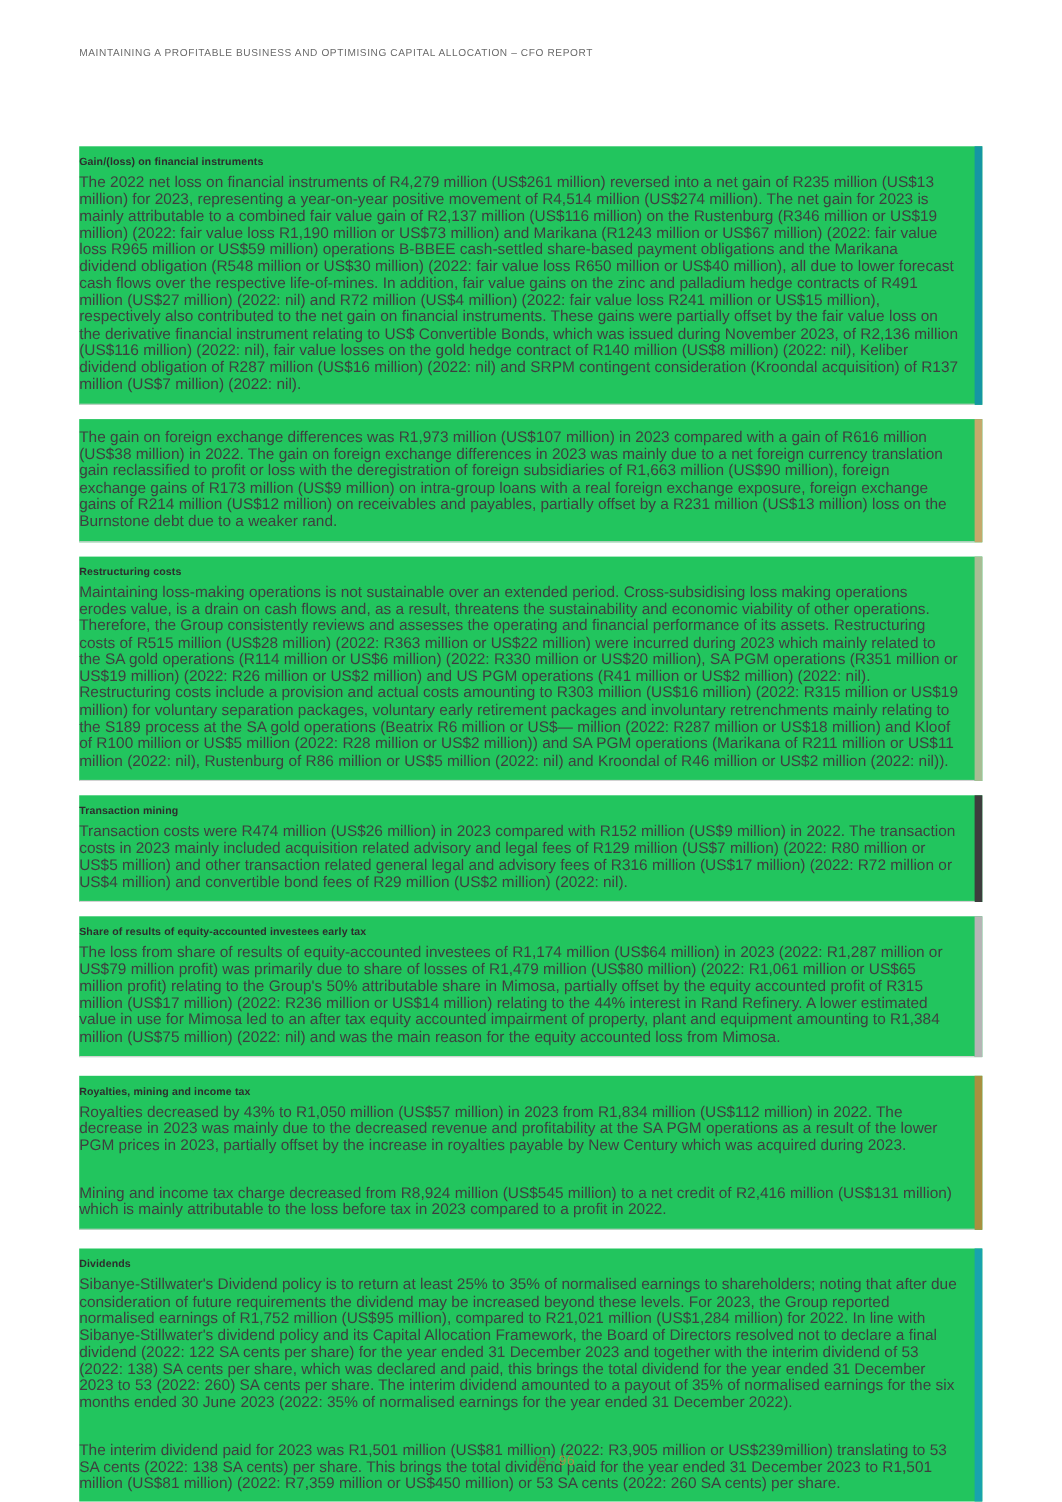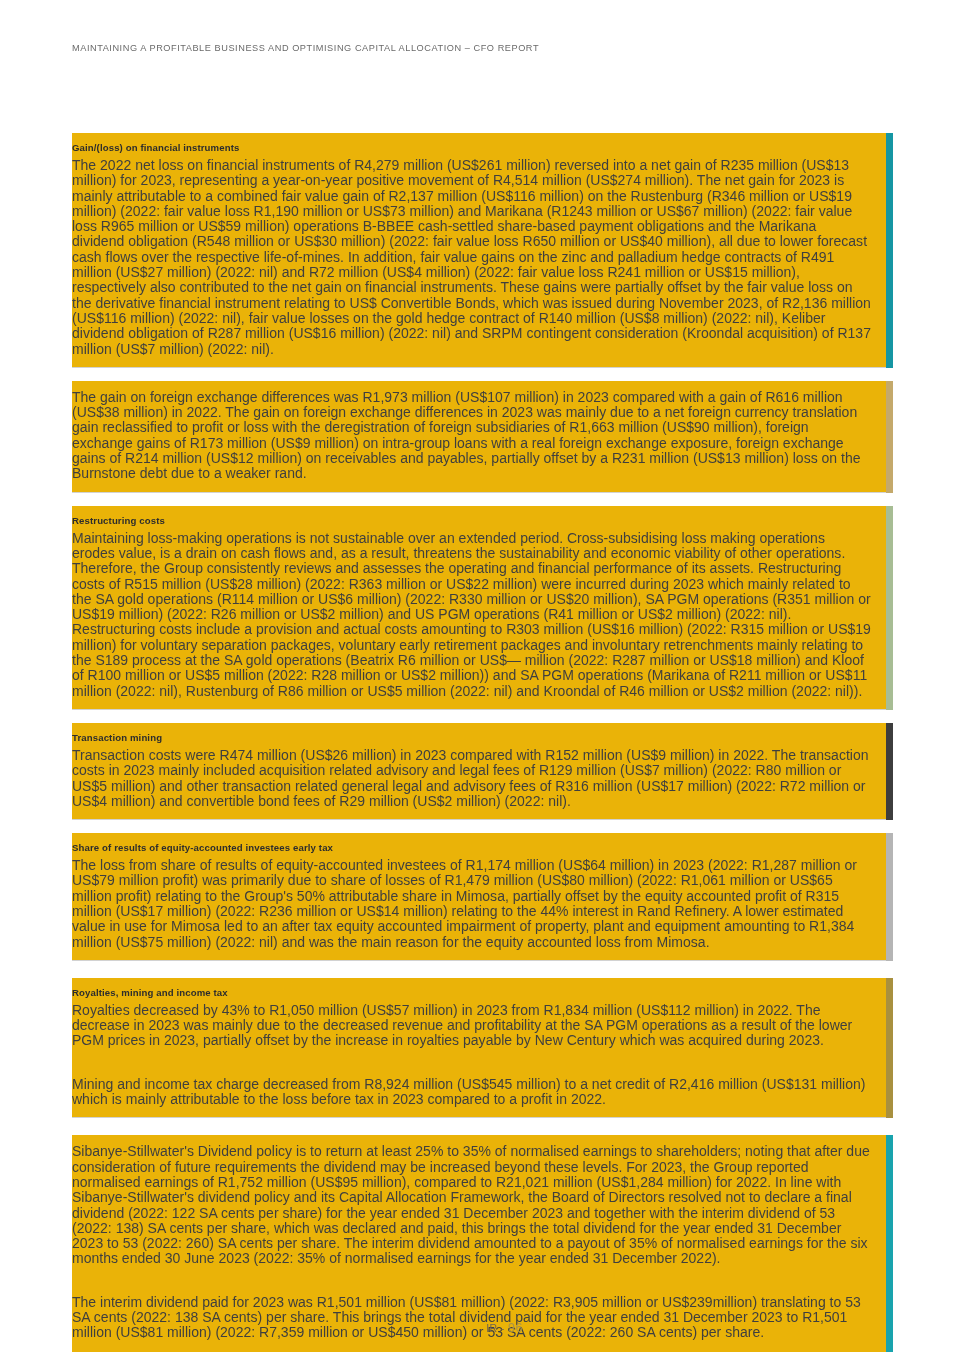--- a/index.html
+++ b/index.html
@@ -41,21 +41,21 @@
   .content {
     position: absolute;
     top: 133px;
     left: 72px;
     width: 821px;
   }
 
   
   .section {
     position: relative;
-    background: #eab308;
+    background: #22c55e;
     padding: 9px 22px 11px 0;
     margin-bottom: 0;
   }
 
   .section .accent {
     position: absolute;
     top: 0;
     right: 0;
     width: 7px;
     height: 100%;
@@ -167,20 +167,21 @@
       <div class="sec-title">Royalties, mining and income tax</div>
       <p class="sec-para">Royalties decreased by 43% to R1,050 million (US$57 million) in 2023 from R1,834 million (US$112 million) in 2022. The decrease in 2023 was mainly due to the decreased revenue and profitability at the SA PGM operations as a result of the lower PGM prices in 2023, partially offset by the increase in royalties payable by New Century which was acquired during 2023.</p>
       <p class="sec-para">Mining and income tax charge decreased from R8,924 million (US$545 million) to a net credit of R2,416 million (US$131 million) which is mainly attributable to the loss before tax in 2023 compared to a profit in 2022.</p>
       <div class="rule"></div>
     </div>
 
     <div class="gap-md"></div>
 
     <div class="section no-rule">
       <div class="accent" style="background: rgb(24, 163, 173);"></div>
+      <div class="sec-title">Dividends</div>
       <p class="sec-para">Sibanye-Stillwater's Dividend policy is to return at least 25% to 35% of normalised earnings to shareholders; noting that after due consideration of future requirements the dividend may be increased beyond these levels. For 2023, the Group reported normalised earnings of R1,752 million (US$95 million), compared to R21,021 million (US$1,284 million) for 2022. In line with Sibanye-Stillwater's dividend policy and its Capital Allocation Framework, the Board of Directors resolved not to declare a final dividend (2022: 122 SA cents per share) for the year ended 31 December 2023 and together with the interim dividend of 53 (2022: 138) SA cents per share, which was declared and paid, this brings the total dividend for the year ended 31 December 2023 to 53 (2022: 260) SA cents per share. The interim dividend amounted to a payout of 35% of normalised earnings for the six months ended 30 June 2023 (2022: 35% of normalised earnings for the year ended 31 December 2022).</p>
       <p class="sec-para">The interim dividend paid for 2023 was R1,501 million (US$81 million) (2022: R3,905 million or US$239million) translating to 53 SA cents (2022: 138 SA cents) per share. This brings the total dividend paid for the year ended 31 December 2023 to R1,501 million (US$81 million) (2022: R7,359 million or US$450 million) or 53 SA cents (2022: 260 SA cents) per share.</p>
 
     </div>
 
   </div>
 
   <div class="footer">
     <span class="pg-label">IR -</span>
     <span class="pg-num">96</span>

